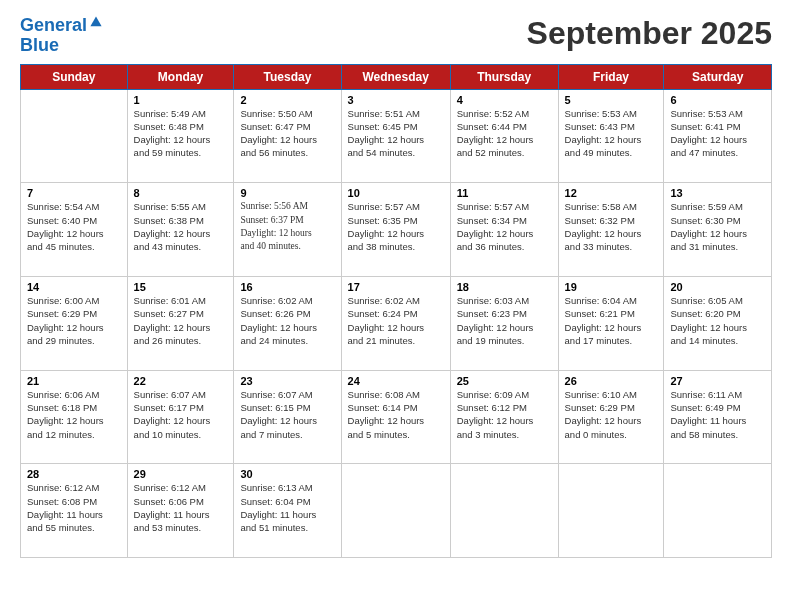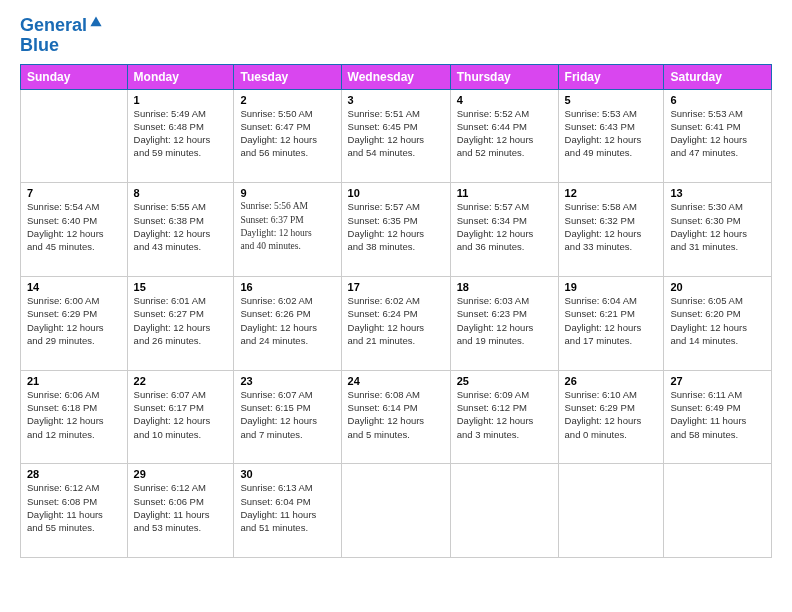--- a/index.html
+++ b/index.html
@@ -55,24 +55,24 @@
       font-size: 14px;
       color: #555;
     }
     .calendar {
       width: 100%;
       border-collapse: collapse;
       flex: 1;
       font-size: 10.5px;
     }
     .calendar th {
-      background-color: #d946ef;
+      background-color: #b91c1c;
       color: white;
       padding: 5px 6px;
-      text-align: left;
+      text-align: center;
       font-size: 12px;
       font-weight: bold;
       border: 1px solid #1a6bb5;
     }
     .calendar td {
       border: 1px solid #ccc;
       padding: 4px 6px;
       vertical-align: top;
       width: 113px;
     }
@@ -103,20 +103,21 @@
           <div class="logo-text">
             <span>General</span><svg class="logo-icon" viewBox="0 0 20 20" style="display:inline-block;vertical-align:middle;margin-left:2px;">
                 <polygon points="2,16 10,2 18,16" fill="#1a6bb5"></polygon>
               </svg><br>
             <span style="color:#1a6bb5;">Blue</span>
           </div>
         </div>
       </div>
     </div>
     <div class="title-block">
+      <div class="main-title">September 2025</div>
     </div>
   </div>
 
   <table class="calendar">
     <thead>
       <tr>
         <th>Sunday</th>
         <th>Monday</th>
         <th>Tuesday</th>
         <th>Wednesday</th>
@@ -209,21 +210,21 @@
           </td>
           <td>
             <span class="day-num">12</span>
             <div class="day-info" style="white-space: pre-line;">Sunrise: 5:58 AM
 Sunset: 6:32 PM
 Daylight: 12 hours
 and 33 minutes.</div>
           </td>
           <td>
             <span class="day-num">13</span>
-            <div class="day-info" style="white-space: pre-line;">Sunrise: 5:30 AM
+            <div class="day-info" style="white-space: pre-line;">Sunrise: 5:59 AM
 Sunset: 6:30 PM
 Daylight: 12 hours
 and 31 minutes.</div>
           </td>
         </tr>
         <tr>
           <td>
             <span class="day-num">14</span>
             <div class="day-info" style="white-space: pre-line;">Sunrise: 6:00 AM
 Sunset: 6:29 PM

